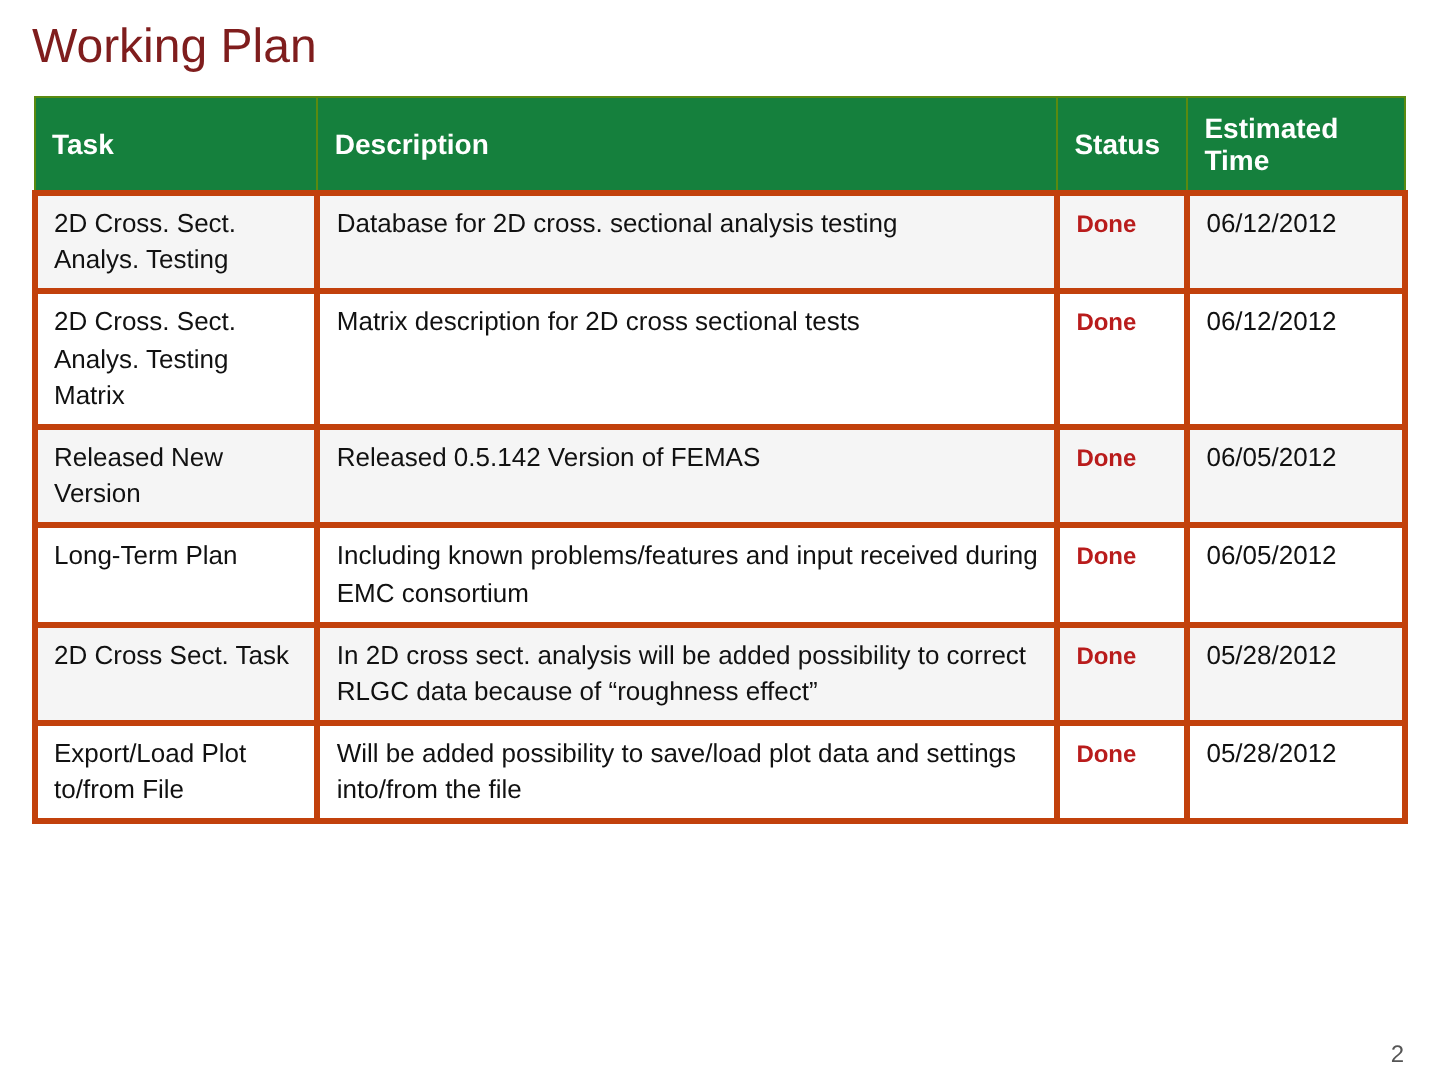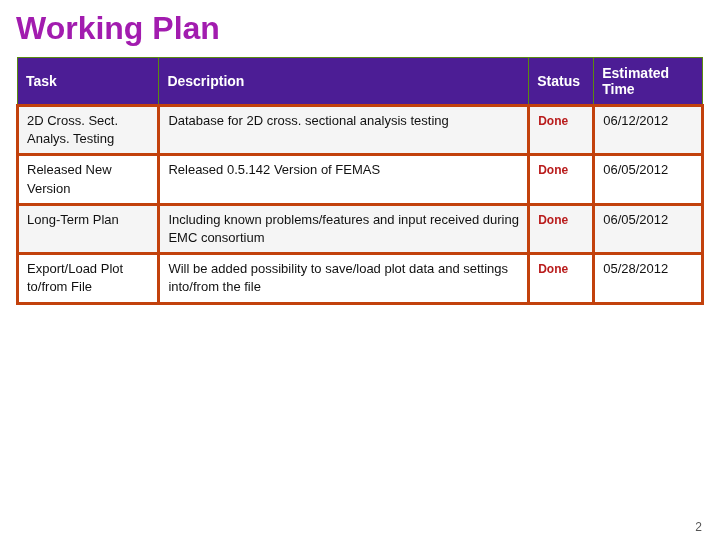--- a/index.html
+++ b/index.html
@@ -11,39 +11,39 @@
       overflow: hidden;
       position: relative;
     }
     .page {
       width: 720px;
       min-height: 540px;
       padding: 10px 16px 10px 16px;
       background: #fff;
     }
     .page-title {
-      font-size: 32px;
-      font-weight: bold;
-      color: #a21caf;
+      font-size: 24px;
+      font-weight: normal;
+      color: #7f1d1d;
       margin-bottom: 10px;
     }
     .logo {
       position: absolute;
       top: 6px;
       right: 14px;
       width: 58px;
       height: 58px;
     }
     table {
       width: 100%;
       border-collapse: collapse;
       font-size: 13px;
     }
     thead tr th {
-      background: #4c1d95;
+      background: #15803d;
       color: #fff;
       padding: 7px 8px;
       text-align: left;
       font-size: 14px;
       font-weight: bold;
       border: 1px solid #5a8a10;
     }
     tbody tr td {
       padding: 5px 8px;
       border: 3px solid #c2410c;
@@ -100,30 +100,42 @@
       </tr>
     </thead>
     <tbody id="table-body">
     <tr>
           <td>2D Cross. Sect. Analys. Testing</td>
           <td>Database for 2D cross. sectional analysis testing</td>
           <td><span class="status-badge">Done</span></td>
           <td>06/12/2012</td>
         </tr>
         <tr>
+          <td>2D Cross. Sect. Analys. Testing Matrix</td>
+          <td>Matrix description for 2D cross sectional tests</td>
+          <td><span class="status-badge">Done</span></td>
+          <td>06/12/2012</td>
+        </tr>
+        <tr>
           <td>Released New Version</td>
           <td>Released 0.5.142 Version of FEMAS</td>
           <td><span class="status-badge">Done</span></td>
           <td>06/05/2012</td>
         </tr>
         <tr>
           <td>Long-Term Plan</td>
           <td>Including known problems/features and input received during EMC consortium</td>
           <td><span class="status-badge">Done</span></td>
           <td>06/05/2012</td>
+        </tr>
+        <tr>
+          <td>2D Cross Sect. Task</td>
+          <td>In 2D cross sect. analysis will be added possibility to correct RLGC data because of “roughness effect”</td>
+          <td><span class="status-badge">Done</span></td>
+          <td>05/28/2012</td>
         </tr>
         <tr>
           <td>Export/Load Plot to/from File</td>
           <td>Will be added possibility to save/load plot data and settings into/from the file</td>
           <td><span class="status-badge">Done</span></td>
           <td>05/28/2012</td>
         </tr>
       </tbody>
   </table>
 

